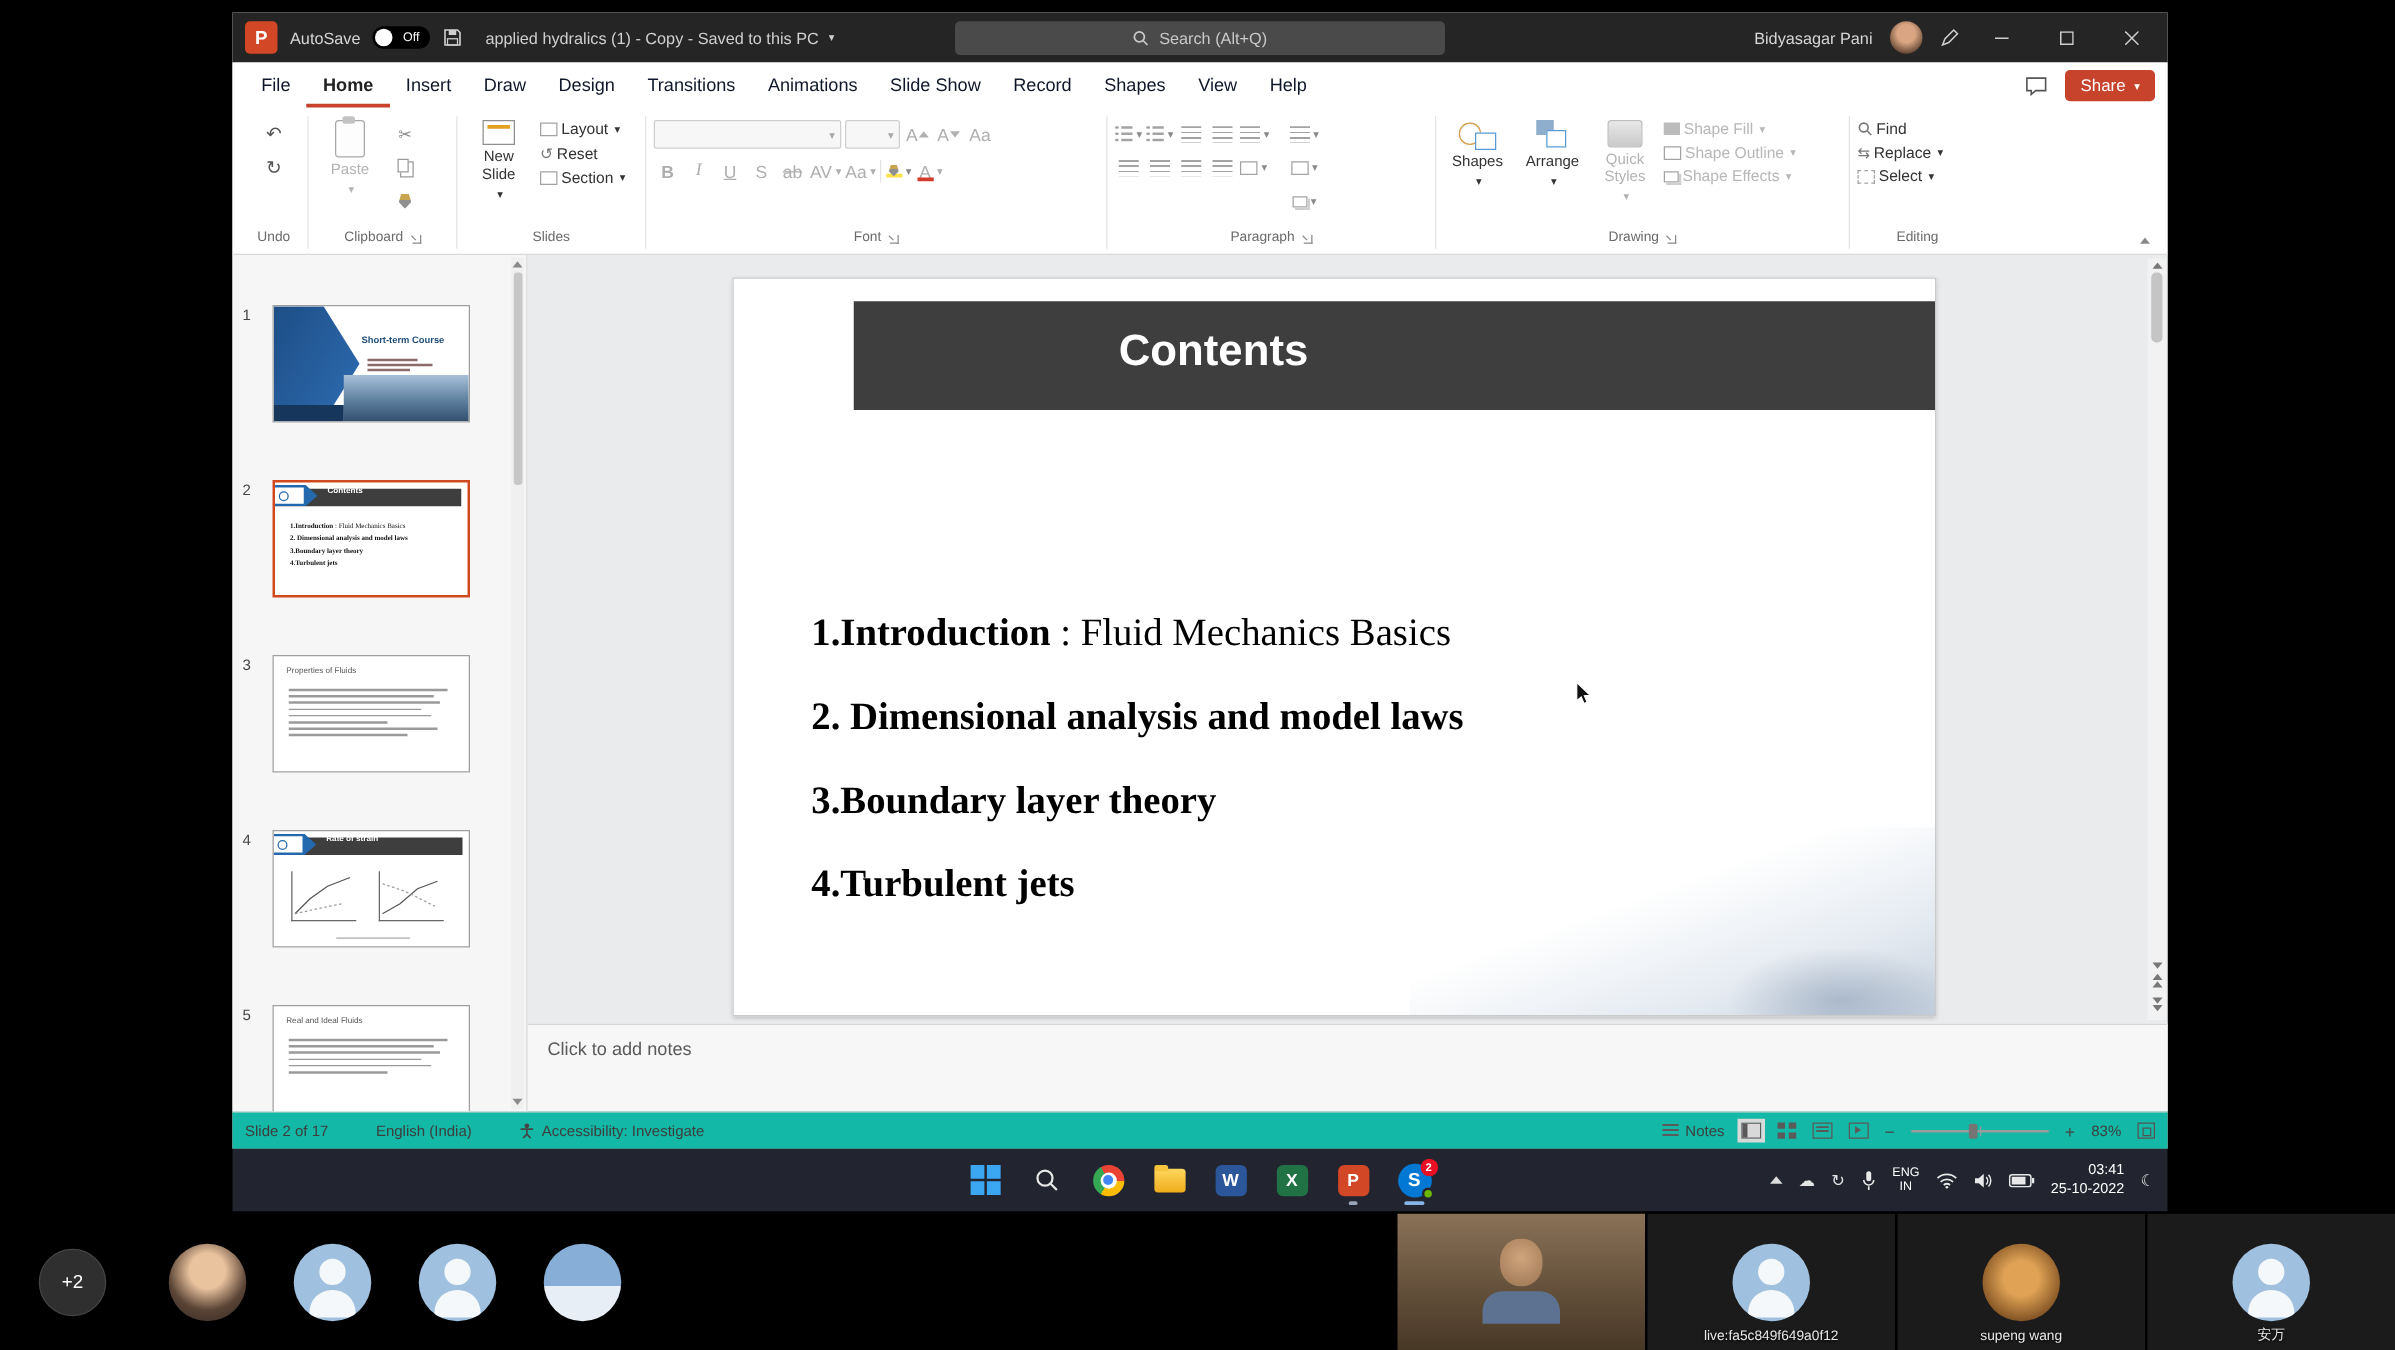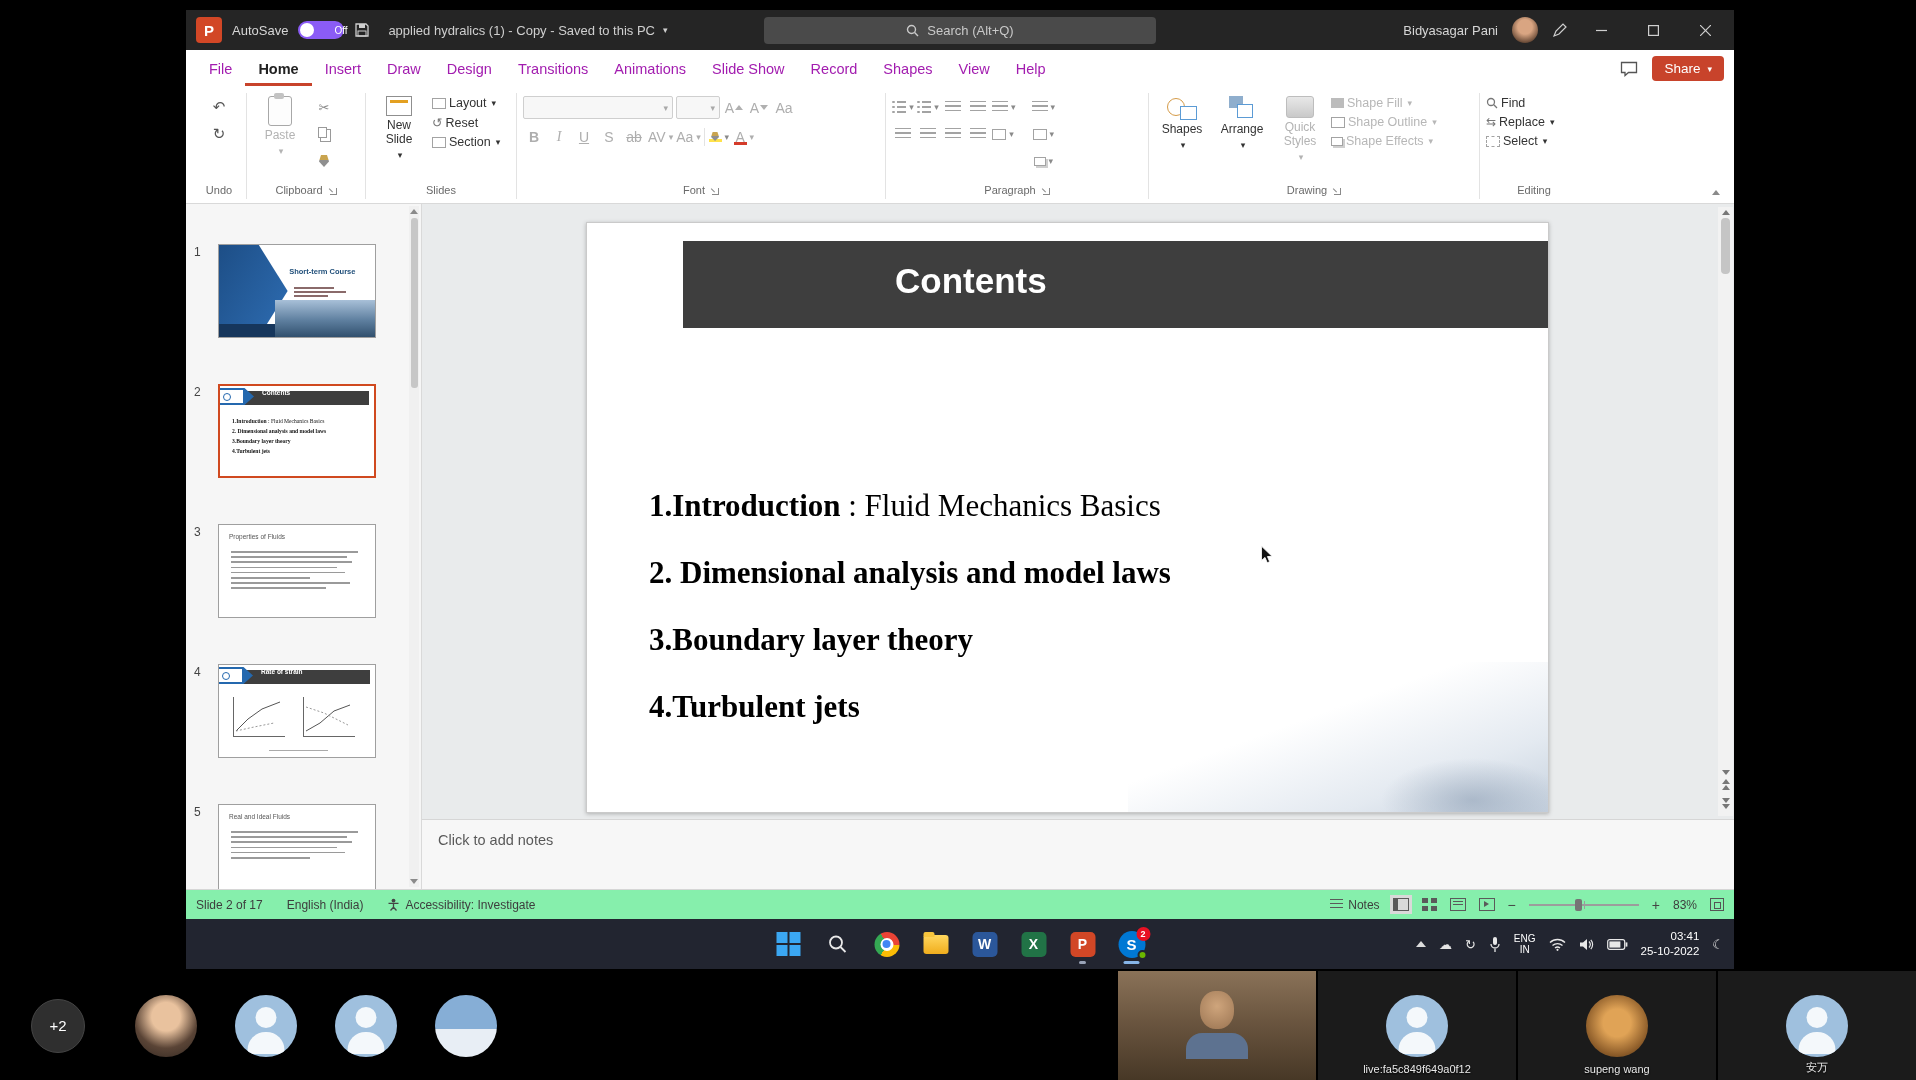--- a/index.html
+++ b/index.html
@@ -5,33 +5,33 @@
   *{margin:0;padding:0;box-sizing:border-box}
   html,body{width:1916px;height:1080px;background:#000;overflow:hidden;font-family:"Liberation Sans",sans-serif}
 
   
   .screen{position:absolute;left:186px;top:10px;width:1548px;height:959px}
   .ppt{height:909px;display:flex;flex-direction:column;background:#fff}
 
   
   .titlebar{height:40px;background:#252525;display:flex;align-items:center;padding:0 10px;gap:10px;color:#d6d6d6;font-size:13px;position:relative}
   .ppt-logo{width:26px;height:26px;border-radius:4px;background:#d24726;color:#fff;font-weight:700;font-size:15px;display:flex;align-items:center;justify-content:center}
-  .toggle{width:46px;height:18px;border-radius:9px;background:#8b5cf6;display:flex;align-items:center;padding:2px 5px 2px 2px;gap:20px}
+  .toggle{width:46px;height:18px;border-radius:9px;background:#000000;display:flex;align-items:center;padding:2px 5px 2px 2px;gap:8px}
   .knob{width:14px;height:14px;border-radius:50%;background:#fff;flex:none}
   .tg-txt{font-size:10px;color:#fff}
   .doc-title{display:flex;align-items:center;gap:6px;color:#cfcfcf;margin-left:8px;white-space:nowrap}
   .chev::after{content:"▾";font-size:9px;color:currentColor;margin-left:2px}
   .searchbox{position:absolute;left:50%;transform:translateX(-50%);width:392px;height:27px;background:#4a4a4a;border-radius:4px;display:flex;align-items:center;justify-content:center;gap:8px;color:#c9c9c9}
   .tb-right{margin-left:auto;display:flex;align-items:center;gap:14px}
   .avatar-sm{width:26px;height:26px;border-radius:50%;background:radial-gradient(circle at 50% 38%,#d9a582 35%,#6b4c38 75%,#3a2c22 100%)}
   .win-btn{width:38px;height:40px;display:flex;align-items:center;justify-content:center}
 
   
   .tabsrow{height:37px;background:#fff;display:flex;align-items:center;padding:0 10px;position:relative}
-  .tab{padding:9px 13px;font-size:14.5px;color:#a21caf;white-space:nowrap}
+  .tab{padding:9px 13px;font-size:14.5px;color:#0f172a;white-space:nowrap}
   .tab.active{font-weight:700;color:#222;box-shadow:inset 0 -3px 0 #c8432b}
   .tabs-right{margin-left:auto;display:flex;align-items:center;gap:14px}
   .share-btn{background:#c8432b;color:#fff;border-radius:4px;padding:5px 12px;font-size:13.5px;display:flex;align-items:center;gap:5px}
 
   
   .ribbon{height:117px;background:#fff;border-bottom:1px solid #d9d9d9;display:flex;padding:2px 6px 0 6px;position:relative}
   .group{display:flex;flex-direction:column;padding:4px 6px 2px}
   .gbody{flex:1;display:flex;align-items:flex-start;gap:6px}
   .glabel{text-align:center;font-size:11px;color:#6a6a6a;padding:2px 0 5px;display:flex;justify-content:center;align-items:center;gap:5px}
   .sep{width:1px;background:#e3e3e3;margin:4px 0}
@@ -120,21 +120,21 @@
   .sl-list b{font-weight:700}
   .sl-img{position:absolute;right:0;bottom:0;width:420px;height:150px;background:radial-gradient(130px 60px at 82% 92%,rgba(120,140,165,.45),transparent 70%),linear-gradient(160deg,transparent 40%,rgba(200,212,226,.5) 75%,rgba(168,185,205,.65) 100%)}
   .cursor{position:absolute;left:672px;top:322px}
   .vscroll{position:absolute;right:1px;top:3px;bottom:3px;width:15px;background:#f2f2f2;display:flex;flex-direction:column;align-items:center;padding:3px 0}
   .sb-thumb{width:9px;height:56px;background:#c5c5c5;border-radius:4px;margin-top:3px}
   .sb-fill{flex:1}
   .dbl{display:flex;flex-direction:column;gap:1px;padding:4px 0}
   .notes{height:70px;border-top:1px solid #d6d6d6;background:#f7f7f7;padding:12px 16px;font-size:14.5px;color:#595959}
 
   
-  .statusbar{height:30px;background:#86efac;border-top:1px solid #d6d6d6;display:flex;align-items:center;font-size:12px;color:#3d3d3d;padding:0 10px;gap:24px}
+  .statusbar{height:30px;background:#14b8a6;border-top:1px solid #d6d6d6;display:flex;align-items:center;font-size:12px;color:#3d3d3d;padding:0 10px;gap:38px}
   .st-right{margin-left:auto;display:flex;align-items:center;gap:13px}
   .st-item{display:flex;align-items:center;gap:5px}
   .vicon{width:16px;height:13px;border:1.4px solid #5a5a5a;position:relative}
   .vicon.norm::before{content:"";position:absolute;left:0;top:0;bottom:0;width:4px;background:#5a5a5a}
   .vicon.sort{border:none;background-image:linear-gradient(#5a5a5a,#5a5a5a),linear-gradient(#5a5a5a,#5a5a5a),linear-gradient(#5a5a5a,#5a5a5a),linear-gradient(#5a5a5a,#5a5a5a);background-size:6px 5px;background-position:0 0,9px 0,0 8px,9px 8px;background-repeat:no-repeat;width:15px}
   .vicon.read::before{content:"";position:absolute;left:2px;top:2px;right:2px;height:6px;background:repeating-linear-gradient(to bottom,#5a5a5a 0 1.3px,transparent 1.3px 3px)}
   .vicon.show::before{content:"";position:absolute;left:4px;top:2px;border-left:5px solid #5a5a5a;border-top:3.5px solid transparent;border-bottom:3.5px solid transparent}
   .vactive{background:#d9d9d9;outline:3px solid #d9d9d9}
   .ztrack{width:110px;height:2px;background:#9c9c9c;position:relative}
   .ztrack::before{content:"";position:absolute;left:50%;top:-3px;width:1.4px;height:8px;background:#9c9c9c}

